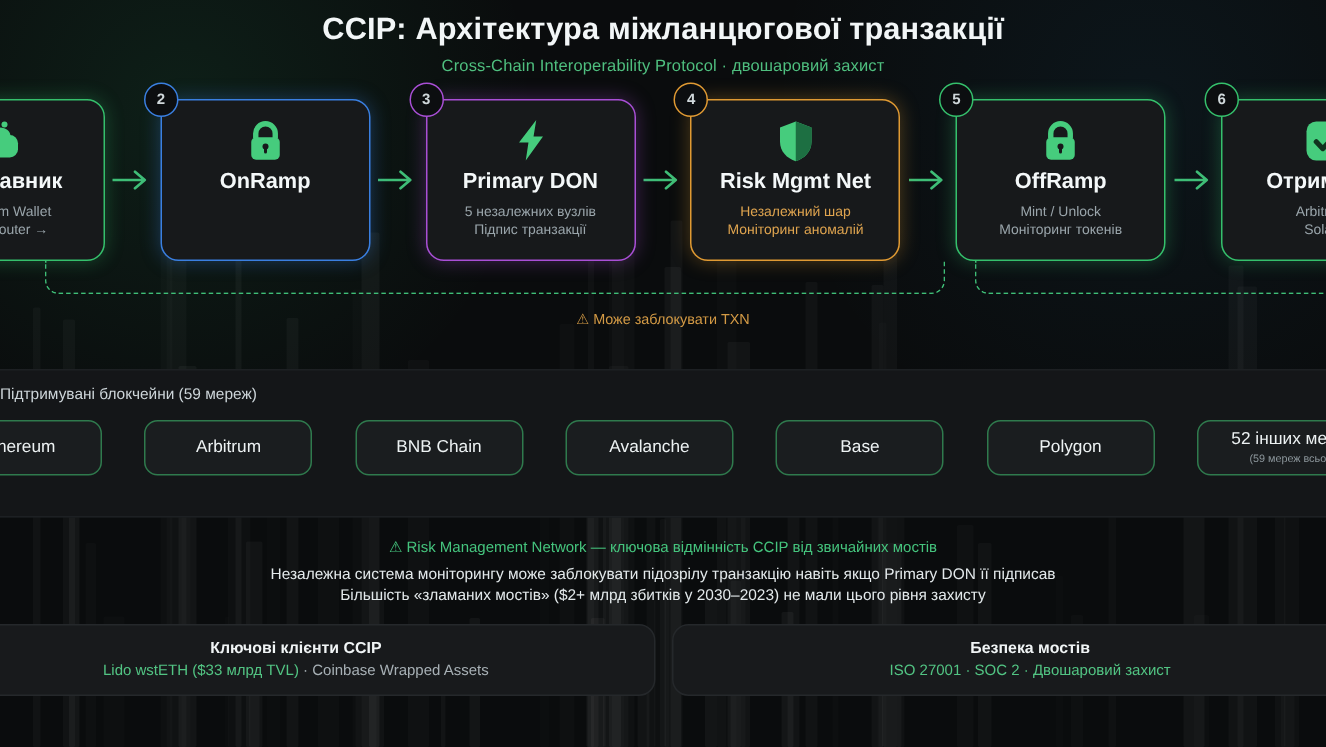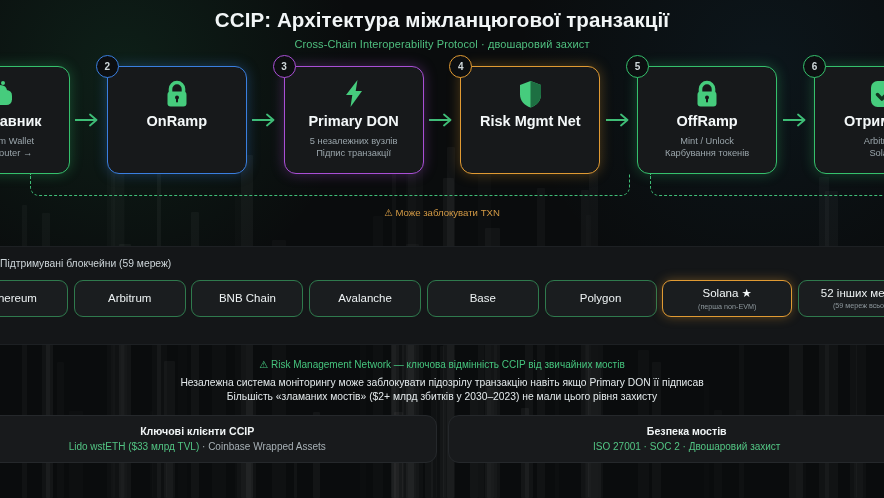--- a/index.html
+++ b/index.html
@@ -290,40 +290,44 @@
       </span>
       <div class="node orange">
         <div class="node-badge">4</div>
         <span class="node-icon">
           <svg width="25" height="28" viewBox="0 0 25 28">
       <path d="M12.5 1 23 5v9.5C23 21 18.4 25.6 12.5 27.5 6.6 25.6 2 21 2 14.5V5z" fill="#46cc7d"></path>
       <path d="M12.5 1 23 5v9.5C23 21 18.4 25.6 12.5 27.5z" fill="#1d6f42"></path>
           </svg>
         </span>
         <div class="node-title">Risk Mgmt Net</div>
+        <div class="node-sub">
+          <div>Незалежний шар</div>
+          <div>Моніторинг аномалій</div>
+        </div>
       </div>
       <span class="arrow">
         <svg width="26" height="14" viewBox="0 0 26 14">
     <path d="M0 7h21M15 1.5 21.5 7 15 12.5" fill="none" stroke="#3fbe77" stroke-width="1.8" stroke-linecap="round" stroke-linejoin="round"></path>
         </svg>
       </span>
       <div class="node green">
         <div class="node-badge">5</div>
         <span class="node-icon">
           <svg width="26" height="28" viewBox="0 0 26 28">
       <path d="M6.5 12V9a6.5 6.5 0 0 1 13 0v3" fill="none" stroke="#46cc7d" stroke-width="3.6"></path>
       <rect x="3.5" y="11.5" width="19" height="15" rx="3.2" fill="#46cc7d"></rect>
       <circle cx="13" cy="17.6" r="2" fill="#17191b"></circle>
       <rect x="12" y="18" width="2" height="4.4" rx="1" fill="#17191b"></rect>
           </svg>
         </span>
         <div class="node-title">OffRamp</div>
         <div class="node-sub">
           <div>Mint / Unlock</div>
-          <div>Карбування токенів</div>
+          <div>Моніторинг токенів</div>
         </div>
       </div>
       <span class="arrow">
         <svg width="26" height="14" viewBox="0 0 26 14">
     <path d="M0 7h21M15 1.5 21.5 7 15 12.5" fill="none" stroke="#3fbe77" stroke-width="1.8" stroke-linecap="round" stroke-linejoin="round"></path>
         </svg>
       </span>
       <div class="node green">
         <div class="node-badge">6</div>
         <span class="node-icon">
@@ -357,24 +361,20 @@
         <div class="chip-main">BNB Chain</div>
       </div>
       <div class="chip">
         <div class="chip-main">Avalanche</div>
       </div>
       <div class="chip">
         <div class="chip-main">Base</div>
       </div>
       <div class="chip">
         <div class="chip-main">Polygon</div>
-      </div>
-      <div class="chip highlight wide">
-        <div class="chip-main">Solana ★</div>
-        <div class="chip-sub">(перша non-EVM)</div>
       </div>
       <div class="chip wide">
         <div class="chip-main">52 інших мереж</div>
         <div class="chip-sub">(59 мереж всього)</div>
       </div>
     </div>
 </section>
 
 <section class="rmn">
   <div class="rmn-head">⚠ Risk Management Network — ключова відмінність CCIP від звичайних мостів</div>

